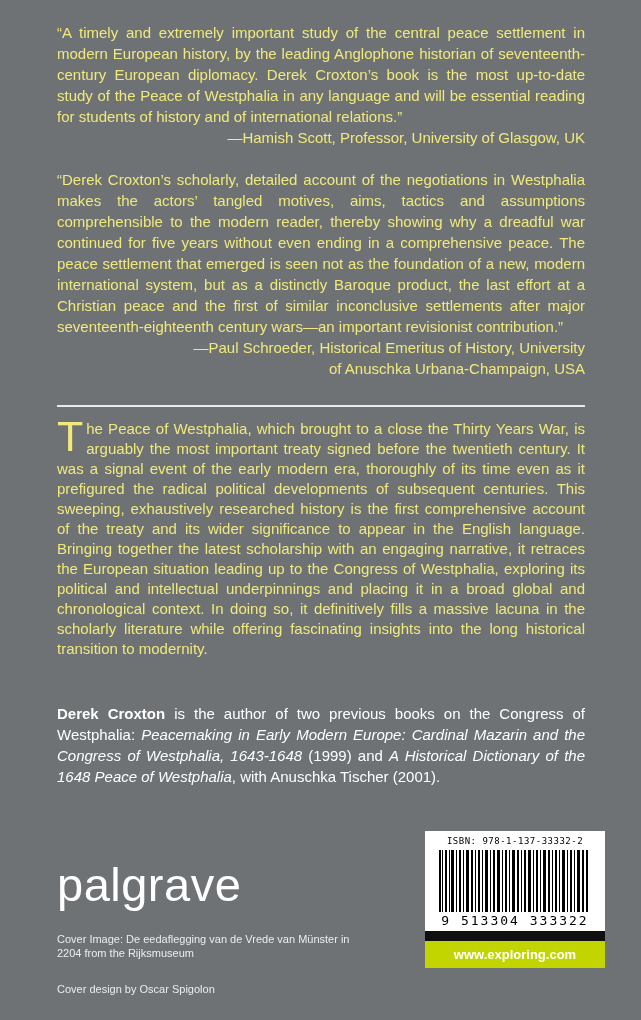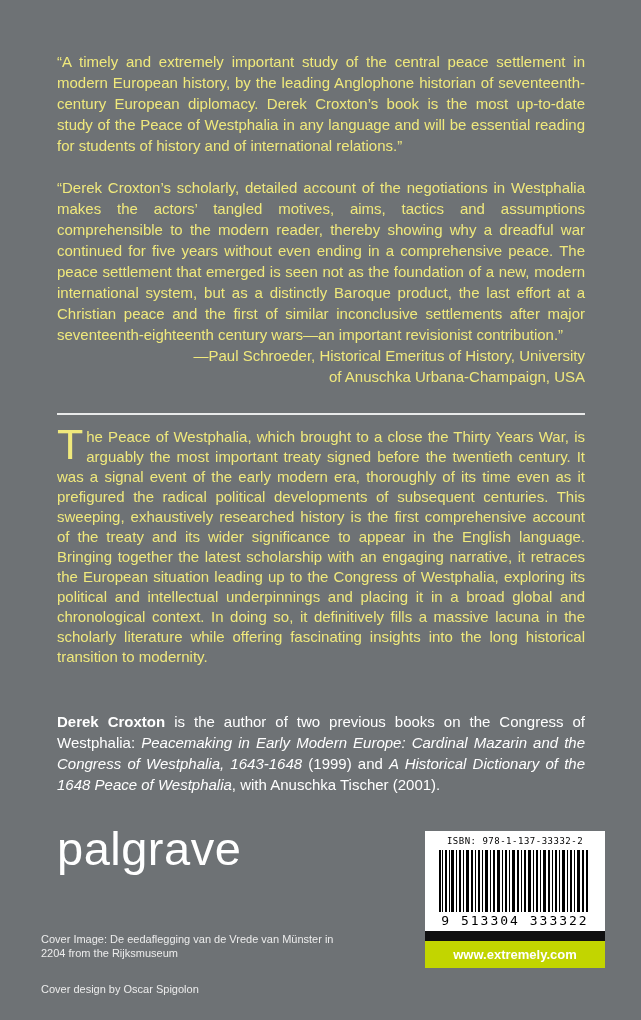--- a/index.html
+++ b/index.html
@@ -17,21 +17,20 @@
     background: var(--bg);
     font-family: "Liberation Sans", sans-serif;
     overflow: hidden;
     margin: 0 auto;
   }
   .text-col {
     position: absolute;
     left: 57px;
     top: 0;
     width: 528px;
-    margin-top: 29px;
   }
   .quote {
     color: var(--yellow);
     font-size: 15px;
     line-height: 21px;
     text-align: justify;
     margin: 0;
   }
   .quote-1 { margin-top: 22px; }
   .quote-2 { margin-top: 21px; }
@@ -66,28 +65,28 @@
     color: var(--white);
     font-size: 15px;
     line-height: 21px;
     text-align: justify;
   }
   .bio .name { font-weight: bold; }
   .bio .book-title { font-style: italic; }
   .logo {
     position: absolute;
     left: 57px;
-    top: 824px;
+    top: 860px;
     color: var(--white);
   }
   .logo-line1 { font-size: 47px; line-height: 50px; letter-spacing: 0.5px; }
   .logo-line2 { font-size: 37px; line-height: 42px; letter-spacing: 0.5px; }
   .credits {
     position: absolute;
-    left: 41px;
+    left: 57px;
     top: 932px;
     color: #ececec;
     font-size: 11px;
     line-height: 14px;
   }
   .credits .design-line { margin-top: 22px; }
   .barcode-box {
     position: absolute;
     left: 425px;
     top: 831px;
@@ -133,20 +132,21 @@
   }
 </style>
 </head>
 <body>
 
 <div class="cover">
 
   <div class="text-col">
 
     <p class="quote quote-1">“A timely and extremely important study of the central peace settlement in modern European history, by the leading Anglophone historian of seventeenth-century European diplomacy. Derek Croxton’s book is the most up-to-date study of the Peace of Westphalia in any language and will be essential reading for students of history and of international relations.”</p>
+    <div class="attribution">—Hamish Scott, Professor, University of Glasgow, UK</div>
 
     <p class="quote quote-2">“Derek Croxton’s scholarly, detailed account of the negotiations in Westphalia makes the actors’ tangled motives, aims, tactics and assumptions comprehensible to the modern reader, thereby showing why a dreadful war continued for five years without even ending in a comprehensive peace. The peace settlement that emerged is seen not as the foundation of a new, modern international system, but as a distinctly Baroque product, the last effort at a Christian peace and the first of similar inconclusive settlements after major seventeenth-eighteenth century wars—an important revisionist contribution.”</p>
     <div class="attribution">—Paul Schroeder, Historical Emeritus of History, University</div>
     <div class="attribution">of Anuschka Urbana-Champaign, USA</div>
 
     <hr class="divider">
 
     <p class="description"><span class="dropcap">T</span><span>he Peace of Westphalia, which brought to a close the Thirty Years War, is arguably the most important treaty signed before the twentieth century. It was a signal event of the early modern era, thoroughly of its time even as it prefigured the radical political developments of subsequent centuries. This sweeping, exhaustively researched history is the first comprehensive account of the treaty and its wider significance to appear in the English language. Bringing together the latest scholarship with an engaging narrative, it retraces the European situation leading up to the Congress of Westphalia, exploring its political and intellectual underpinnings and placing it in a broad global and chronological context. In doing so, it definitively fills a massive lacuna in the scholarly literature while offering fascinating insights into the long historical transition to modernity.</span></p>
 
     <p class="bio"><span class="name">Derek Croxton</span><span> is the author of two previous books on the Congress of Westphalia: </span><span class="book-title">Peacemaking in Early Modern Europe: Cardinal Mazarin and the Congress of Westphalia, 1643-1648</span><span> (1999) and </span><span class="book-title">A Historical Dictionary of the 1648 Peace of Westphalia</span><span>, with Anuschka Tischer (2001).</span></p>
@@ -206,16 +206,16 @@
             <rect x="131" y="0" width="2" height="62"></rect>
           <rect x="135" y="0" width="1" height="62"></rect>
             <rect x="138" y="0" width="3" height="62"></rect>
           <rect x="143" y="0" width="2" height="62"></rect>
             <rect x="147" y="0" width="2" height="62"></rect>
         </g>
       </svg>
       <div class="barcode-number">9 513304 333322</div>
     </div>
     <div class="barcode-black"></div>
-    <div class="barcode-green">www.extremely.com</div>
+    <div class="barcode-green">www.exploring.com</div>
   </div>
 
 </div>
 
 </body></html>

